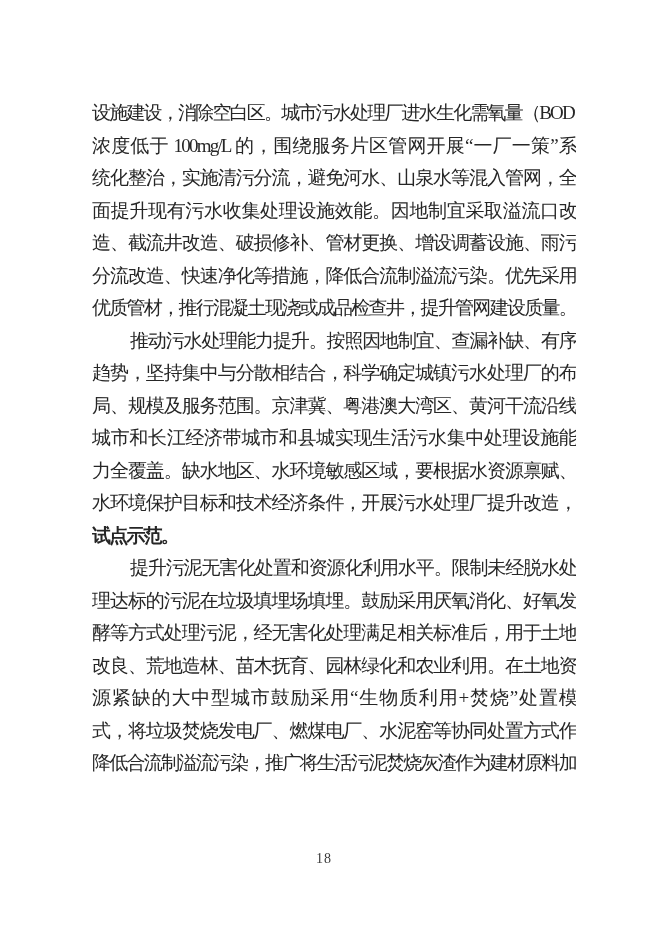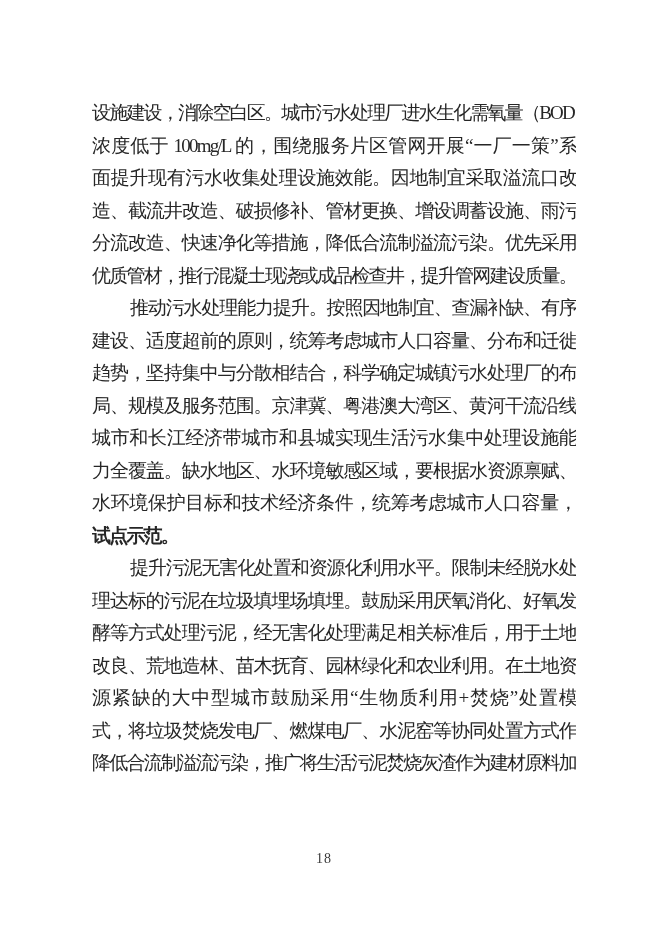--- a/index.html
+++ b/index.html
@@ -52,31 +52,31 @@
     color: #3a3a3a;
   }
 </style>
 </head>
 <body>
 
 <div class="page">
   <div class="text-block">
       <div class="line">设施建设，消除空白区。城市污水处理厂进水生化需氧量（BOD）</div>
       <div class="line">浓度低于 100mg/L 的，围绕服务片区管网开展“一厂一策”系</div>
+      <div class="line">统化整治，实施清污分流，避免河水、山泉水等混入管网，全</div>
       <div class="line">面提升现有污水收集处理设施效能。因地制宜采取溢流口改</div>
       <div class="line">造、截流井改造、破损修补、管材更换、增设调蓄设施、雨污</div>
       <div class="line">分流改造、快速净化等措施，降低合流制溢流污染。优先采用</div>
       <div class="line">优质管材，推行混凝土现浇或成品检查井，提升管网建设质量。</div>
       <div class="line indent">推动污水处理能力提升。按照因地制宜、查漏补缺、有序</div>
-      <div class="line">建设、适度超前的原则，统筹考虑城市人口容量、分布和迁徙</div>
       <div class="line">趋势，坚持集中与分散相结合，科学确定城镇污水处理厂的布</div>
       <div class="line">局、规模及服务范围。京津冀、粤港澳大湾区、黄河干流沿线</div>
       <div class="line">城市和长江经济带城市和县城实现生活污水集中处理设施能</div>
       <div class="line">力全覆盖。缺水地区、水环境敏感区域，要根据水资源禀赋、</div>
-      <div class="line">水环境保护目标和技术经济条件，统筹考虑城市人口容量，</div>
+      <div class="line">水环境保护目标和技术经济条件，开展污水处理厂提升改造，</div>
       <div class="line para-end">试点示范。</div>
       <div class="line indent">提升污泥无害化处置和资源化利用水平。限制未经脱水处</div>
       <div class="line">理达标的污泥在垃圾填埋场填埋。鼓励采用厌氧消化、好氧发</div>
       <div class="line">酵等方式处理污泥，经无害化处理满足相关标准后，用于土地</div>
       <div class="line">改良、荒地造林、苗木抚育、园林绿化和农业利用。在土地资</div>
       <div class="line">源紧缺的大中型城市鼓励采用“生物质利用+焚烧”处置模</div>
       <div class="line">式，将垃圾焚烧发电厂、燃煤电厂、水泥窑等协同处置方式作</div>
       <div class="line">降低合流制溢流污染，推广将生活污泥焚烧灰渣作为建材原料加</div>
     </div>
   <div class="page-number">18</div>

